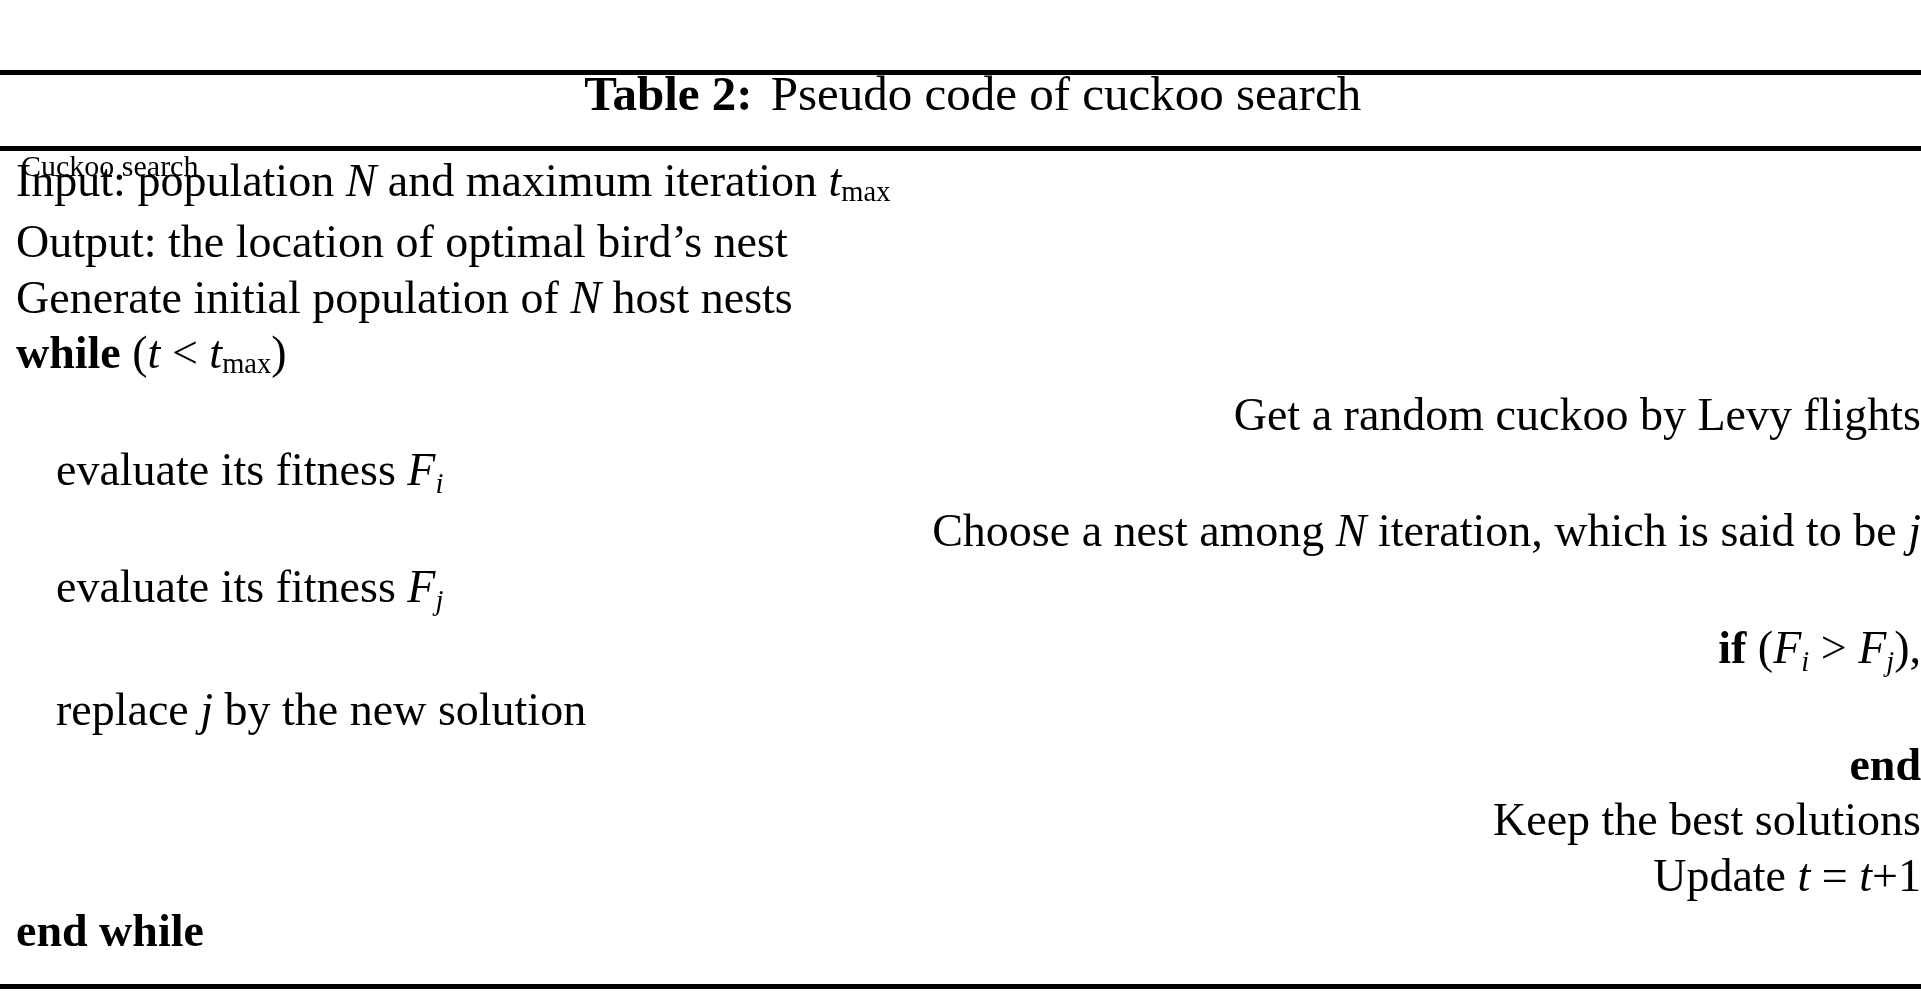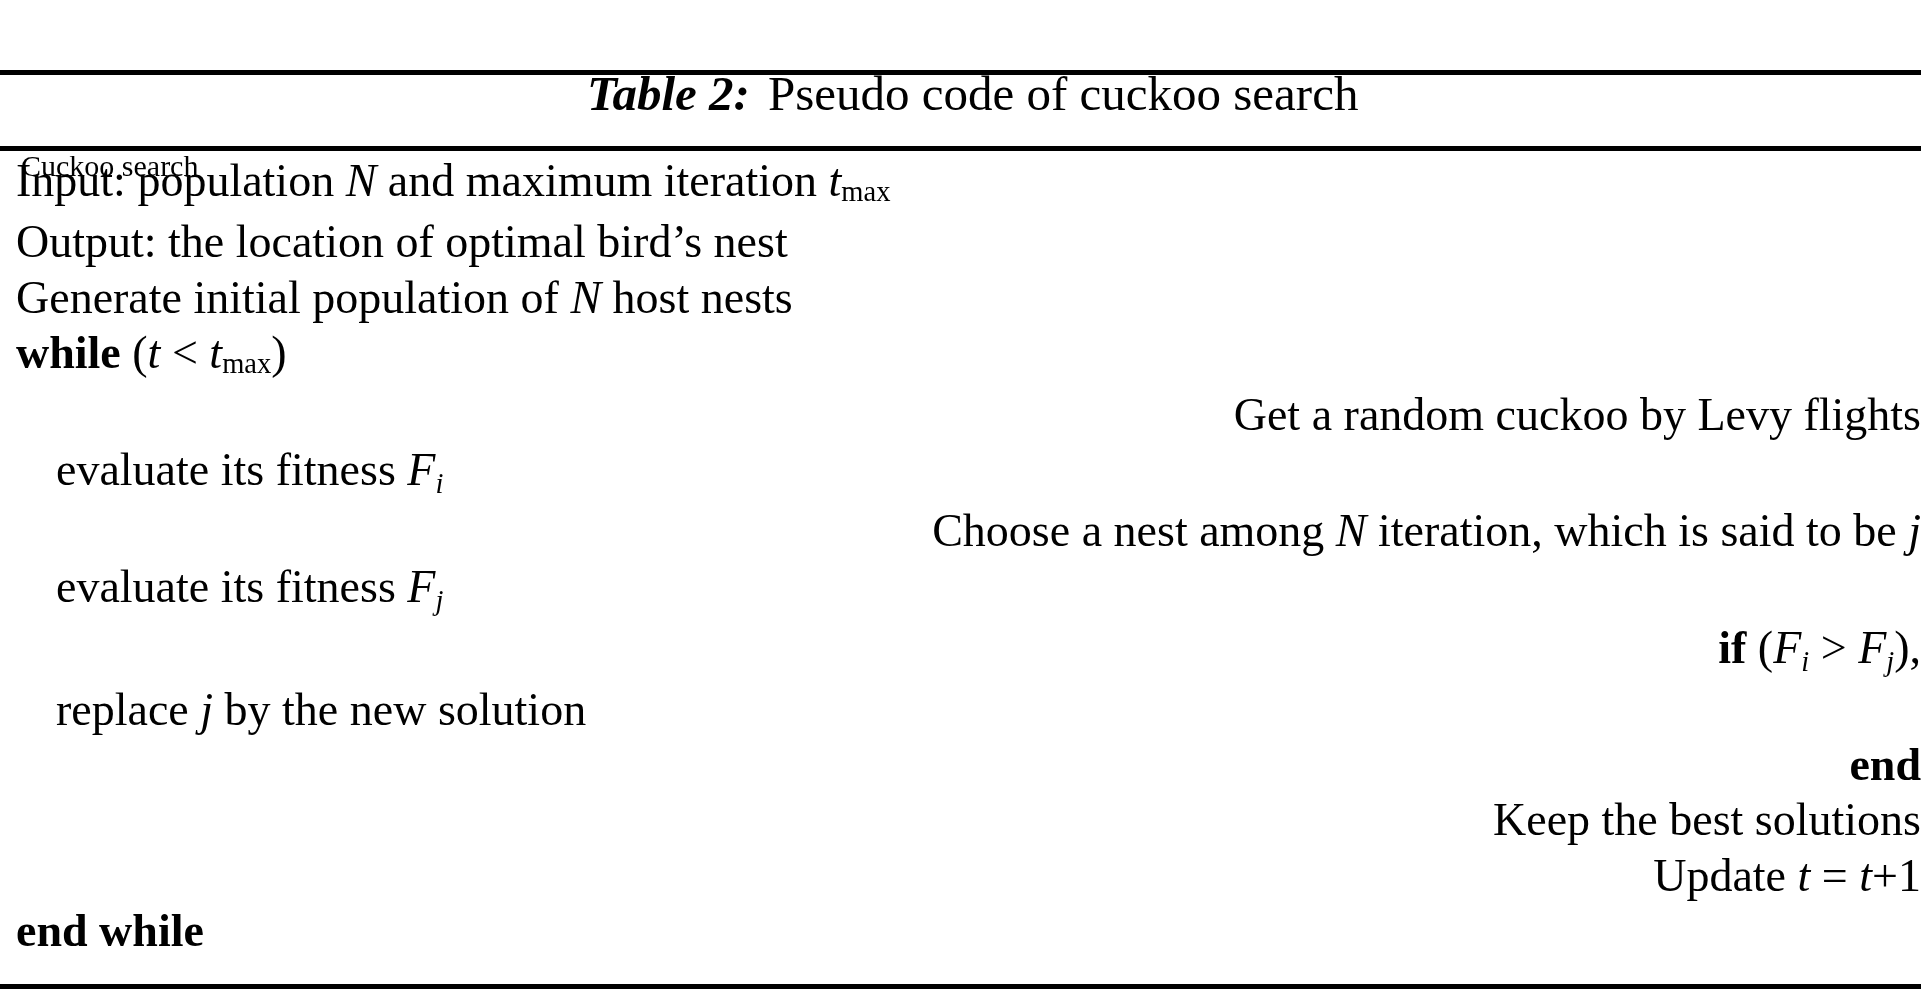--- a/index.html
+++ b/index.html
@@ -20,21 +20,20 @@
     top: 4px;
     left: 0;
     width: 100%;
     text-align: center;
     font-size: 49px;
     line-height: 60px;
     white-space: pre;
   }
   .caption-label {
     font-weight: bold;
-    font-style: italic;
   }
   .caption-gap {
     display: inline-block;
     width: 18px;
   }
   .rule {
     position: absolute;
     left: 0;
     width: 1921px;
     height: 5px;

